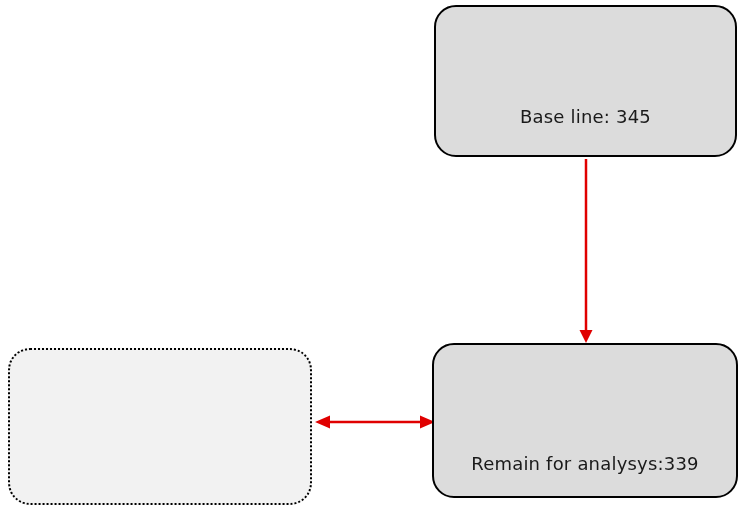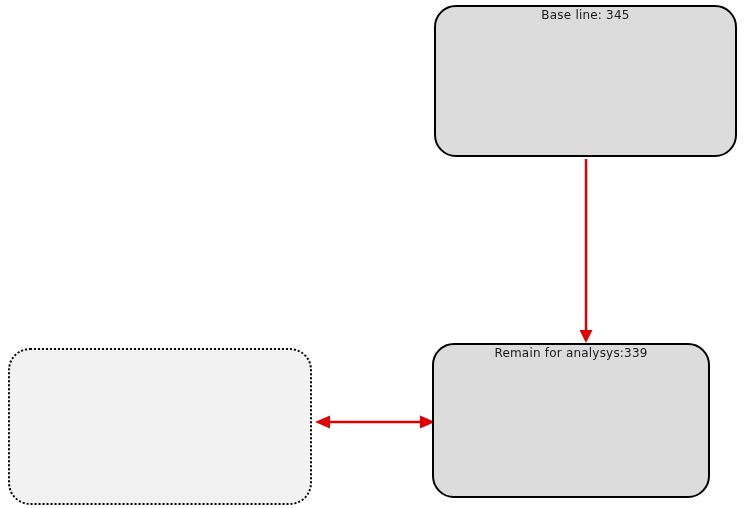--- a/index.html
+++ b/index.html
@@ -21,25 +21,25 @@
     top: 0;
     width: 744px;
     height: 508px;
     pointer-events: none;
   }
   .node {
     position: absolute;
     box-sizing: border-box;
     border-radius: 22px;
     display: flex;
-    align-items: flex-start;
+    align-items: flex-end;
     justify-content: center;
     text-align: center;
     color: #1a1a1a;
-    font-size: 12px;
+    font-size: 18px;
     letter-spacing: 0.2px;
     line-height: 1.4;
   }
   .node-solid {
     background: #dcdcdc;
     border: 2px solid #000000;
   }
   .node-dotted {
     background: #f2f2f2;
     border: 2px dotted #000000;
@@ -47,21 +47,21 @@
   #node-baseline {
     left: 434px;
     top: 5px;
     width: 303px;
     height: 152px;
     padding-bottom: 26px;
   }
   #node-remain {
     left: 432px;
     top: 343px;
-    width: 278px;
+    width: 306px;
     height: 155px;
     padding-bottom: 20px;
   }
   #node-exclude {
     left: 8px;
     top: 348px;
     width: 304px;
     height: 157px;
     padding-bottom: 10px;
   }

